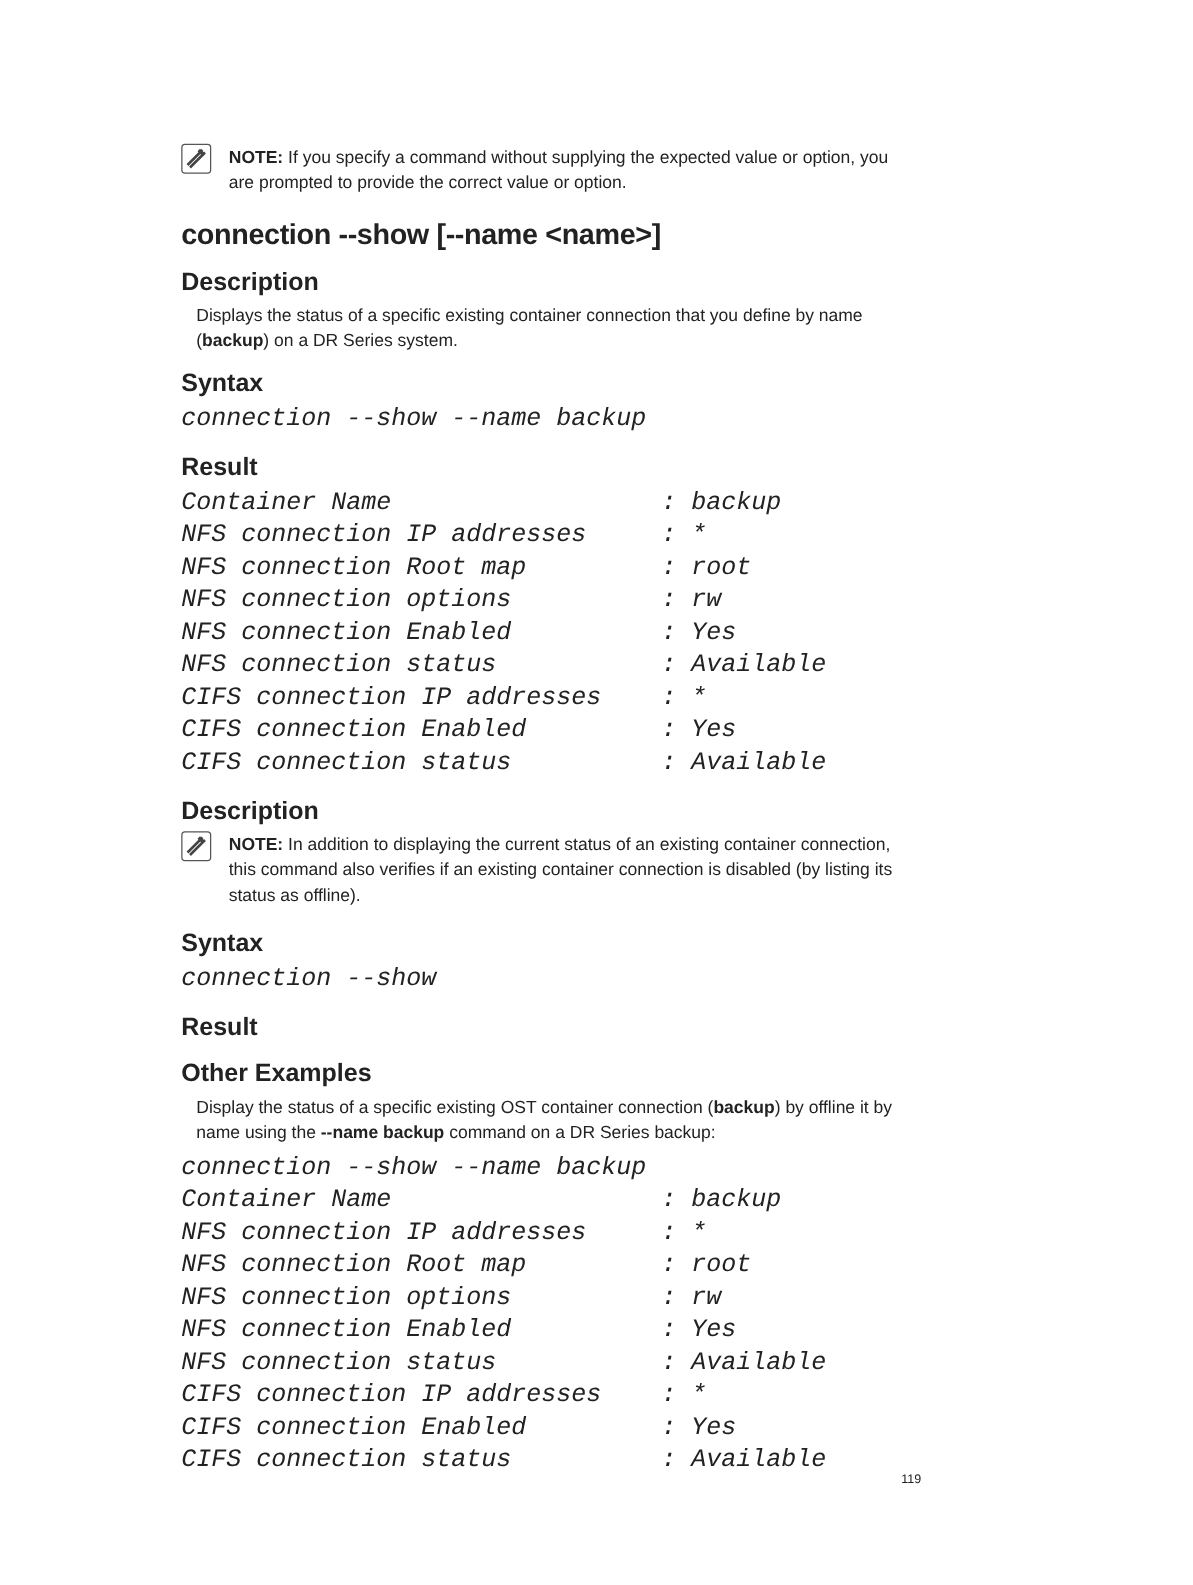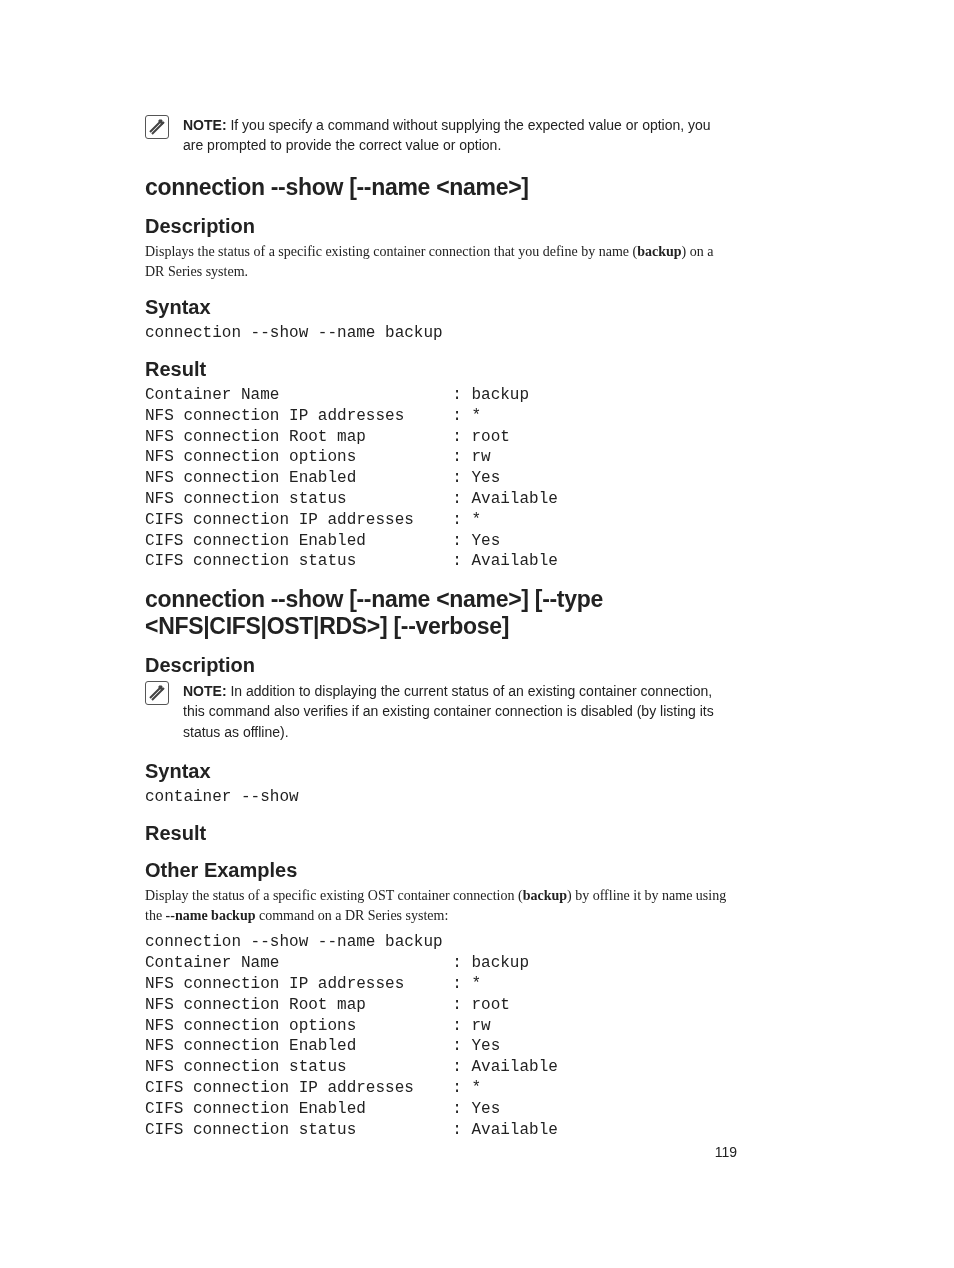--- a/index.html
+++ b/index.html
@@ -49,39 +49,39 @@
     font-stretch: condensed;
     letter-spacing: -0.3px;
   }
   h3.subhead {
     font-size: 20px;
     font-weight: bold;
     margin: 14px 0 4px 0;
     font-stretch: condensed;
   }
   p.body {
-    margin: 4px 0 6px 0;
+    margin: 4px 0 6px 12px;
     line-height: 1.45;
-    font-family: Liberation Serif, serif;
   }
   p.body b {
     font-weight: bold;
   }
   pre.code {
     font-family: "Courier New", Courier, monospace;
-    font-size: 16px;
+    font-size: 20px;
     margin: 4px 0 6px 0;
     white-space: pre;
     line-height: 1.3;
+    font-style: italic;
   }
   .page-number {
     position: absolute;
-    bottom: 108px;
+    bottom: 79px;
     right: 105px;
-    font-size: 14px;
+    font-size: 10px;
   }
 </style>
 </head>
 <body>
 
 <div class="page">
 
   <div class="note-row">
     <div class="note-icon">
       <svg viewBox="0 0 22 22">
@@ -108,44 +108,43 @@
   <pre class="code">Container Name                  : backup
 NFS connection IP addresses     : *
 NFS connection Root map         : root
 NFS connection options          : rw
 NFS connection Enabled          : Yes
 NFS connection status           : Available
 CIFS connection IP addresses    : *
 CIFS connection Enabled         : Yes
 CIFS connection status          : Available</pre>
 
-  <h2 class="section-title">connection --show [--name &lt;name&gt;] [--type &lt;NFS|CIFS|OST|RDS&gt;] [--verbose]</h2>
 
   <h3 class="subhead">Description</h3>
 
   <div class="note-row">
     <div class="note-icon">
       <svg viewBox="0 0 22 22">
           <path d="M4 16 L16 4 M6 18 L18 6" stroke="#444" stroke-width="2" fill="none"></path>
           <path d="M14 3 L18 7 L16 9 L12 5 Z" fill="#444"></path>
         </svg>
     </div>
     <div class="note-body">
       <b>NOTE:</b><span> In addition to displaying the current status of an existing container connection, this command also verifies if an existing container connection is disabled (by listing its status as offline).</span>
     </div>
   </div>
 
   <h3 class="subhead">Syntax</h3>
-  <pre class="code">container --show</pre>
+  <pre class="code">connection --show</pre>
 
   <h3 class="subhead">Result</h3>
 
   <h3 class="subhead">Other Examples</h3>
   <p class="body">
-    <span>Display the status of a specific existing OST container connection (</span><b>backup</b><span>) by offline it by name using the </span><b>--name backup</b><span> command on a DR Series system:</span>
+    <span>Display the status of a specific existing OST container connection (</span><b>backup</b><span>) by offline it by name using the </span><b>--name backup</b><span> command on a DR Series backup:</span>
   </p>
   <pre class="code">connection --show --name backup
 Container Name                  : backup
 NFS connection IP addresses     : *
 NFS connection Root map         : root
 NFS connection options          : rw
 NFS connection Enabled          : Yes
 NFS connection status           : Available
 CIFS connection IP addresses    : *
 CIFS connection Enabled         : Yes

